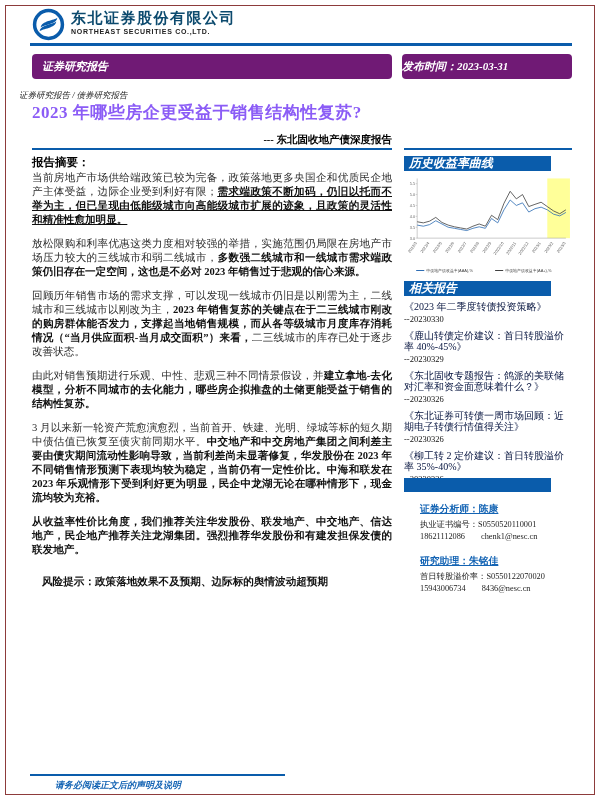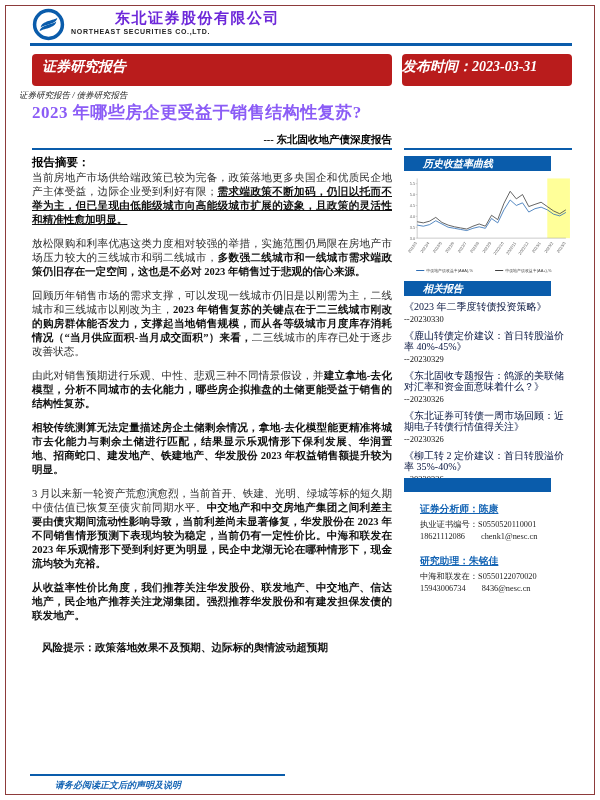--- a/index.html
+++ b/index.html
@@ -5,27 +5,27 @@
   html,body{margin:0;padding:0;background:#fff;}
   .page{position:relative;width:600px;height:800px;background:#fff;overflow:hidden;
         font-family:"Liberation Serif",serif;color:#222;}
   .page-border{position:absolute;inset:5px;border:1px solid #8d3b3b;pointer-events:none;}
 
   
   .logo-row{position:absolute;top:8px;left:32px;display:flex;align-items:flex-start;}
   .logo-svg{width:33px;height:33px;}
   .company-block{margin-left:6px;padding-top:1px;}
   .company-cn{font-family:"Liberation Sans",sans-serif;font-weight:bold;font-size:15px;
-              letter-spacing:1.5px;color:#6d28d9;line-height:17px;margin-left:44px;}
+              letter-spacing:1.5px;color:#0c4a6e;line-height:17px;}
   .company-en{font-family:"Liberation Sans",sans-serif;font-weight:bold;font-size:7px;
               letter-spacing:.7px;color:#222;margin-top:2px;}
   .header-rule{position:absolute;top:43px;left:30px;width:542px;height:3px;background:#0a5cab;}
 
-  .badge{position:absolute;top:54px;height:32px;background:#b91c1c;border-radius:4px;
-         color:#fff;font-style:italic;font-weight:bold;font-size:14px;line-height:25px;
+  .badge{position:absolute;top:54px;height:25px;background:#701a75;border-radius:4px;
+         color:#fff;font-style:italic;font-weight:bold;font-size:11px;line-height:25px;
          box-sizing:border-box;}
   .badge-left{left:32px;width:360px;padding-left:10px;}
   .badge-right{left:402px;width:170px;text-align:left;}
 
   .breadcrumb{position:absolute;top:90px;left:19px;font-style:italic;font-size:8.5px;color:#222;}
 
   .title{position:absolute;top:101px;left:32px;width:360px;font-size:17px;font-weight:bold;
          color:#8b5cf6;letter-spacing:.5px;}
   .subtitle{position:absolute;top:133px;left:32px;width:360px;text-align:right;
             font-size:10.5px;font-weight:bold;color:#000;}
@@ -36,22 +36,22 @@
   
   .summary-heading{position:absolute;top:155px;left:32px;font-size:11.5px;font-weight:bold;color:#000;}
   .paragraphs{position:absolute;top:171px;left:32px;width:360px;}
   .paragraphs p{margin:0 0 10px 0;font-size:10.6px;line-height:14px;text-align:justify;color:#2b2b2b;}
   .paragraphs p.risk{margin-top:18px;margin-left:10px;}
   .paragraphs .b{font-weight:bold;color:#111;}
   .paragraphs .u{text-decoration:underline;}
 
   
   .side-bar-header{position:absolute;left:404px;width:147px;height:15px;background:#0a5cab;
-      color:#fff;font-style:italic;font-weight:bold;font-size:10px;line-height:15px;
-      padding-left:19px;box-sizing:border-box;}
+      color:#fff;font-style:italic;font-weight:bold;font-size:12px;line-height:15px;
+      padding-left:5px;box-sizing:border-box;}
   .chart-bar{top:156px;}
   .reports-bar{top:281px;}
   .divider-bar{position:absolute;left:404px;top:478px;width:147px;height:14px;background:#0a5cab;}
 
   .chart-wrap{position:absolute;top:175px;left:402px;width:172px;height:102px;}
   .chart-wrap svg{width:172px;height:102px;}
 
   .reports-list{position:absolute;top:301px;left:404px;width:168px;}
   .report-item{margin-bottom:6px;}
   .report-title{font-size:10px;line-height:11px;color:#06143f;}
@@ -98,21 +98,20 @@
   <div class="subtitle">--- 东北固收地产债深度报告</div>
   <div class="rule rule-left"></div>
   <div class="rule rule-right"></div>
 
   <div class="summary-heading">报告摘要：</div>
   <div class="paragraphs">
       <p class=""><span>当前房地产市场供给端政策已较为完备，政策落地更多央国企和优质民企地产主体受益，边际企业受到利好有限；</span><span class="b u">需求端政策不断加码，仍旧以托而不举为主，但已呈现由低能级城市向高能级城市扩展的迹象，且政策的灵活性和精准性愈加明显。</span></p>
       <p class=""><span>放松限购和利率优惠这类力度相对较强的举措，实施范围仍局限在房地产市场压力较大的三线城市和弱二线城市，</span><span class="b">多数强二线城市和一线城市需求端政策仍旧存在一定空间，这也是不必对 2023 年销售过于悲观的信心来源。</span></p>
       <p class=""><span>回顾历年销售市场的需求支撑，可以发现一线城市仍旧是以刚需为主，二线城市和三线城市以刚改为主，</span><span class="b">2023 年销售复苏的关键点在于二三线城市刚改的购房群体能否发力，支撑起当地销售规模，而从各等级城市月度库存消耗情况（“当月供应面积-当月成交面积”）来看，</span><span>二三线城市的库存已处于逐步改善状态。</span></p>
       <p class=""><span>由此对销售预期进行乐观、中性、悲观三种不同情景假设，并</span><span class="b">建立拿地-去化模型，分析不同城市的去化能力，哪些房企拟推盘的土储更能受益于销售的结构性复苏。</span></p>
-      <p class=""><span class="b">相较传统测算无法定量描述房企土储剩余情况，拿地-去化模型能更精准将城市去化能力与剩余土储进行匹配，结果显示乐观情形下保利发展、华润置地、招商蛇口、建发地产、铁建地产、华发股份 2023 年权益销售额提升较为明显。</span></p>
       <p class=""><span>3 月以来新一轮资产荒愈演愈烈，当前首开、铁建、光明、绿城等标的短久期中债估值已恢复至债灾前同期水平。</span><span class="b">中交地产和中交房地产集团之间利差主要由债灾期间流动性影响导致，当前利差尚未显著修复，华发股份在 2023 年不同销售情形预测下表现均较为稳定，当前仍有一定性价比。中海和联发在 2023 年乐观情形下受到利好更为明显，民企中龙湖无论在哪种情形下，现金流均较为充裕。</span></p>
       <p class=""><span class="b">从收益率性价比角度，我们推荐关注华发股份、联发地产、中交地产、信达地产，民企地产推荐关注龙湖集团。强烈推荐华发股份和有建发担保发债的联发地产。</span></p>
       <p class="risk"><span class="b">风险提示：政策落地效果不及预期、边际标的舆情波动超预期</span></p>
     </div>
 
   <div class="side-bar-header chart-bar">历史收益率曲线</div>
   <div class="chart-wrap">
     <svg viewBox="0 0 170 100">
         <rect x="143.6" y="3" width="22.4" height="59" fill="#ffff99"></rect>
         <text x="13" y="63.4" font-size="3.8" text-anchor="end" fill="#666" font-family="Liberation Sans, sans-serif">3.0</text>
@@ -174,21 +173,21 @@
         <div class="report-date">--20230326</div>
       </div>
     </div>
 
   <div class="divider-bar"></div>
   <div class="analysts">
       <div class="analyst"><div class="analyst-label">证券分析师：陈康</div><div class="analyst-cert">执业证书编号：S0550520110001</div><div class="analyst-contact">
           <span>18621112086</span>
           <span class="email">chenk1@nesc.cn</span>
         </div></div>
-      <div class="analyst"><div class="analyst-label">研究助理：朱铭佳</div><div class="analyst-cert">中海和联发在：S0550122070020</div><div class="analyst-contact">
+      <div class="analyst"><div class="analyst-label">研究助理：朱铭佳</div><div class="analyst-cert">首日转股溢价率：S0550122070020</div><div class="analyst-contact">
           <span>15943006734</span>
           <span class="email">8436@nesc.cn</span>
         </div></div>
     </div>
 
   <div class="footer-line"></div>
   <div class="footer-note">请务必阅读正文后的声明及说明</div>
 </div>
 
 </body></html>

